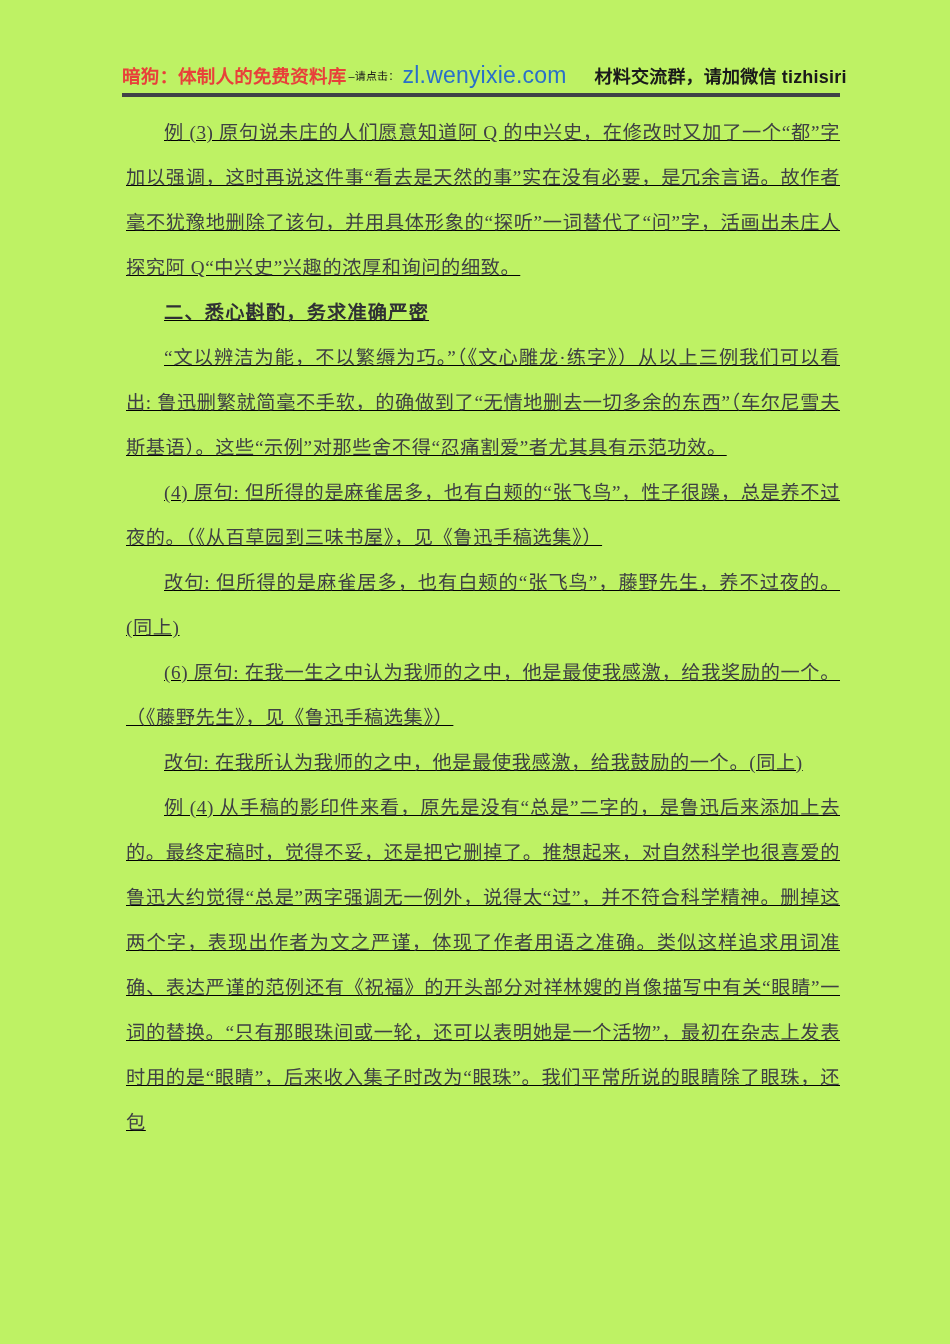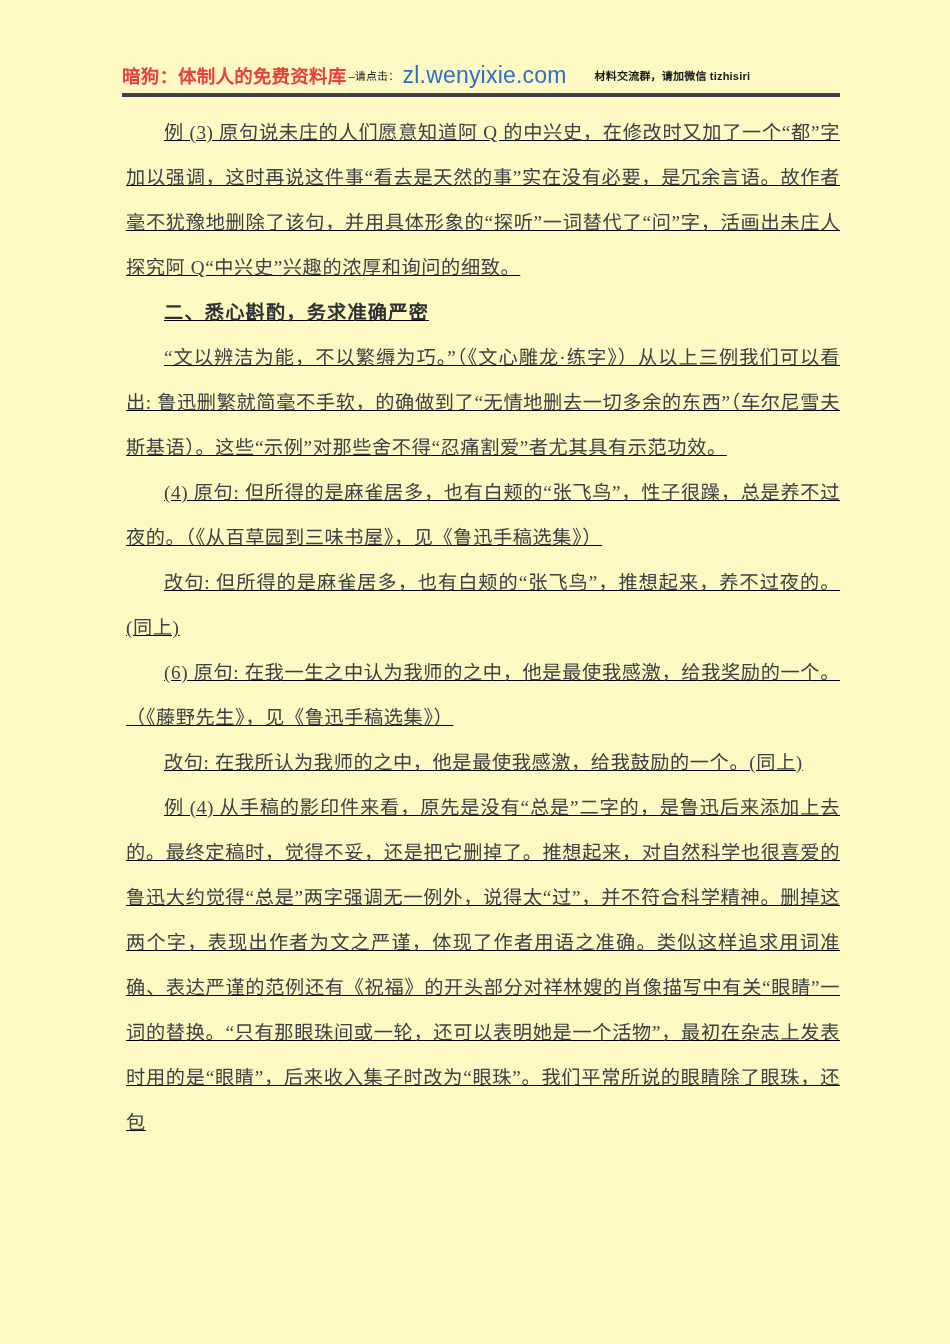--- a/index.html
+++ b/index.html
@@ -12,21 +12,21 @@
     width: 950px;
     height: 1344px;
     font-family: "Liberation Serif", "DejaVu Serif", serif;
     -webkit-font-smoothing: antialiased;
   }
 
   .page {
     position: relative;
     width: 950px;
     height: 1344px;
-    background: #fef9c3;
+    background: #bef264;
     overflow: hidden;
     box-sizing: border-box;
   }
 
   
   .banner {
     position: absolute;
     left: 122px;
     top: 58px;
     width: 718px;
@@ -51,21 +51,21 @@
   }
   .banner .bn-link {
     color: #2a6fc9;
     font-size: 23px;
     margin-left: 3px;
     text-decoration: none;
   }
   .banner .bn-tail {
     color: #1a1a1a;
     font-weight: bold;
-    font-size: 11px;
+    font-size: 18px;
     margin-left: 28px;
   }
 
   .header-rule {
     position: absolute;
     left: 122px;
     top: 93px;
     width: 718px;
     height: 4px;
     background: #414247;
@@ -117,21 +117,21 @@
   <div class="content">
 
     <p class="para">例 (3) 原句说未庄的人们愿意知道阿 Q 的中兴史，在修改时又加了一个“都”字加以强调，这时再说这件事“看去是天然的事”实在没有必要，是冗余言语。故作者毫不犹豫地删除了该句，并用具体形象的“探听”一词替代了“问”字，活画出未庄人探究阿 Q“中兴史”兴趣的浓厚和询问的细致。</p>
 
     <p class="para heading">二、悉心斟酌，务求准确严密</p>
 
     <p class="para">“文以辨洁为能，不以繁缛为巧。”（《文心雕龙·练字》）从以上三例我们可以看出: 鲁迅删繁就简毫不手软，的确做到了“无情地删去一切多余的东西”（车尔尼雪夫斯基语）。这些“示例”对那些舍不得“忍痛割爱”者尤其具有示范功效。</p>
 
     <p class="para">(4) 原句: 但所得的是麻雀居多，也有白颊的“张飞鸟”，性子很躁，总是养不过夜的。（《从百草园到三味书屋》，见《鲁迅手稿选集》）</p>
 
-    <p class="para">改句: 但所得的是麻雀居多，也有白颊的“张飞鸟”，推想起来，养不过夜的。(同上)</p>
+    <p class="para">改句: 但所得的是麻雀居多，也有白颊的“张飞鸟”，藤野先生，养不过夜的。(同上)</p>
 
 
 
     <p class="para">(6) 原句: 在我一生之中认为我师的之中，他是最使我感激，给我奖励的一个。（《藤野先生》，见《鲁迅手稿选集》）</p>
 
     <p class="para">改句: 在我所认为我师的之中，他是最使我感激，给我鼓励的一个。(同上)</p>
 
     <p class="para">例 (4) 从手稿的影印件来看，原先是没有“总是”二字的，是鲁迅后来添加上去的。最终定稿时，觉得不妥，还是把它删掉了。推想起来，对自然科学也很喜爱的鲁迅大约觉得“总是”两字强调无一例外，说得太“过”，并不符合科学精神。删掉这两个字，表现出作者为文之严谨，体现了作者用语之准确。类似这样追求用词准确、表达严谨的范例还有《祝福》的开头部分对祥林嫂的肖像描写中有关“眼睛”一词的替换。“只有那眼珠间或一轮，还可以表明她是一个活物”，最初在杂志上发表时用的是“眼睛”，后来收入集子时改为“眼珠”。我们平常所说的眼睛除了眼珠，还包</p>
 
   </div>

